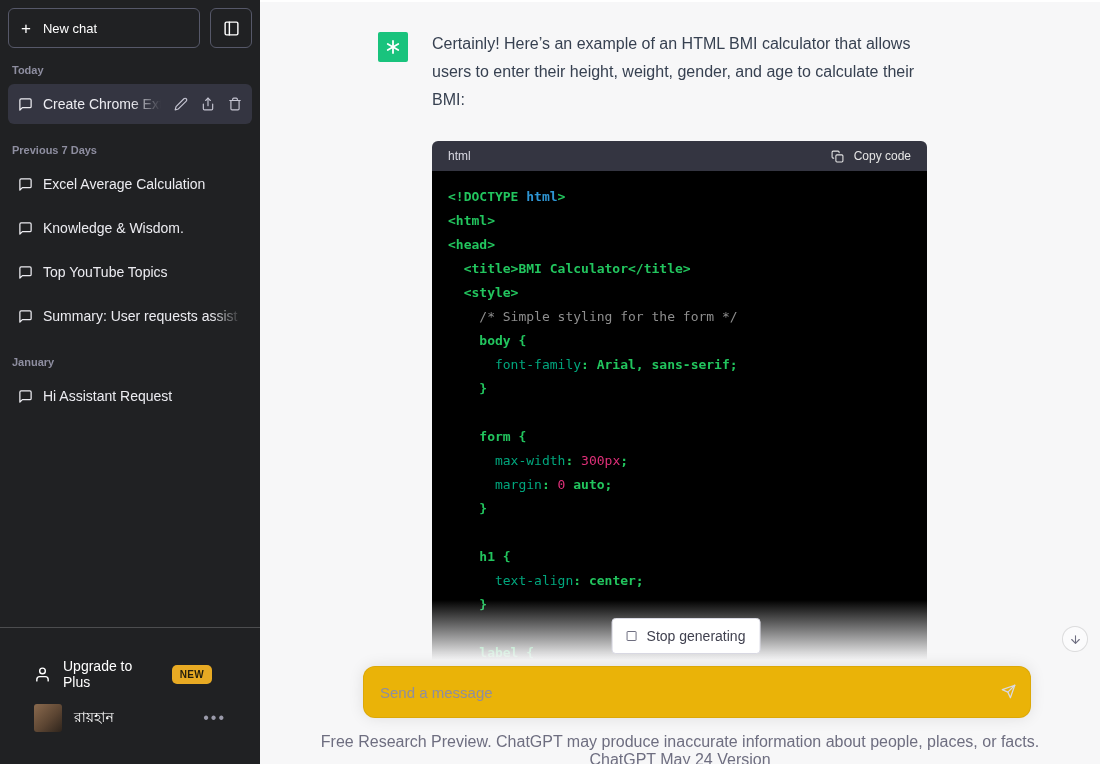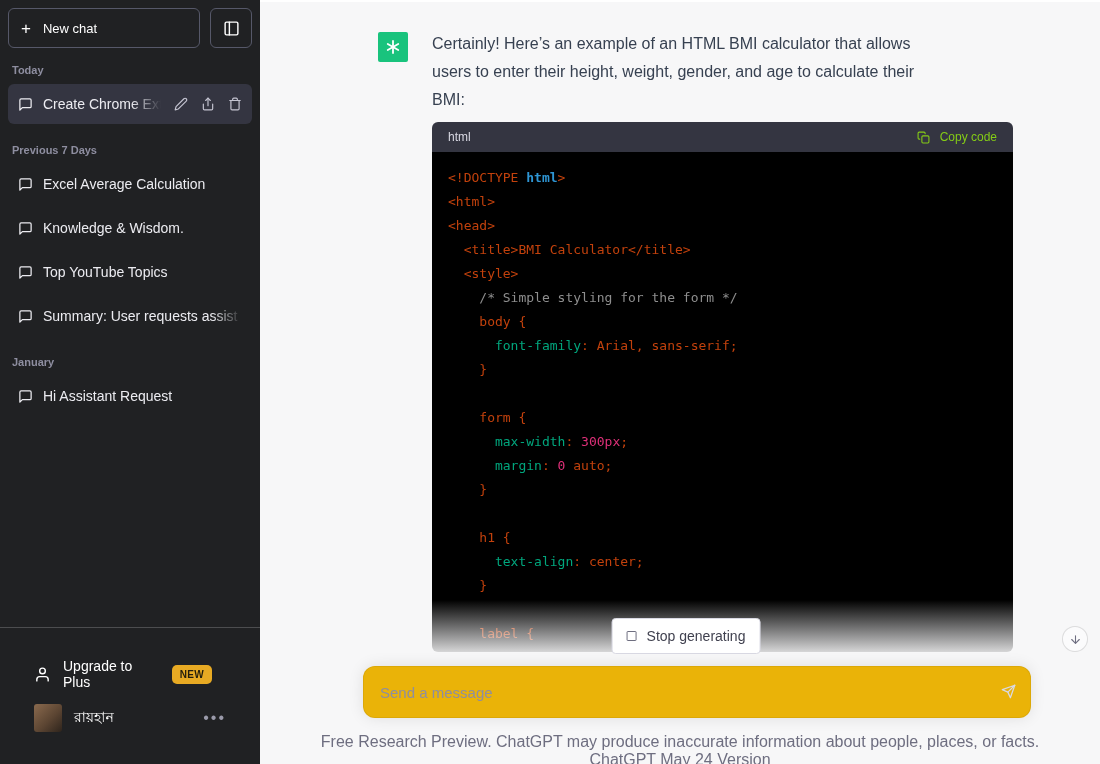--- a/index.html
+++ b/index.html
@@ -27,26 +27,26 @@
   .badge{margin-left:auto;margin-right:14px;background:var(--badge-yellow,#e8aa23);color:#231e0d;font-size:10px;font-weight:700;padding:4px 8px;border-radius:5px;letter-spacing:.3px}
   .avatar-img{width:28px;height:28px;border-radius:3px;background:linear-gradient(135deg,#8a6a4e 0%,#5d4633 55%,#2e241c 100%);flex-shrink:0}
   .dots{margin-left:auto;color:#9a9aaa;font-size:16px;letter-spacing:2px;line-height:1}
 
   
   .main{flex:1;position:relative;background:#f7f7f8;border-top:2px solid #fff;overflow:hidden}
   .message-row{display:flex;gap:24px;padding:28px 40px 0 118px}
   .openai-avatar{width:30px;height:30px;border-radius:2px;background:var(--accent-green,#19c37d);display:flex;align-items:center;justify-content:center;flex-shrink:0;margin-top:2px}
   .msg-col{width:498px}
   .msg-text{font-size:16px;line-height:28px;color:#374151}
-  .code-block{margin-top:8px;border-radius:6px;overflow:hidden;width:581px}
+  .code-block{margin-top:27px;border-radius:6px;overflow:hidden;width:495px}
   .code-header{background:var(--code-header-bg,#343541);height:30px;display:flex;align-items:center;justify-content:space-between;padding:0 16px;font-size:12px;color:#d9d9e3}
-  .copy-btn{display:flex;align-items:center;gap:10px;background:none;border:none;color:#84cc16;font-size:12px;font-family:inherit;cursor:pointer}
+  .copy-btn{display:flex;align-items:center;gap:10px;background:none;border:none;color:#e5e5e5;font-size:12px;font-family:inherit;cursor:pointer}
   .code-body{background:var(--code-bg,#000);padding:14px 16px;height:500px;overflow:hidden}
   .code-line{font-family:"DejaVu Sans Mono",monospace;font-size:13px;line-height:24px;white-space:pre}
-  .tk-p,.tk-tag,.tk-sel{color:#c2410c;font-weight:400}
+  .tk-p,.tk-tag,.tk-sel{color:#22c55e;font-weight:700}
   .tk-name{color:#2e95d3;font-weight:700}
   .tk-c{color:#8e8e8e}
   .tk-a{color:#00a67d}
   .tk-n{color:#df3079}
 
   .bottom-fade{position:absolute;left:0;right:0;top:598px;height:166px;background:linear-gradient(to bottom,rgba(247,247,248,0) 0,#f7f7f8 60px,#f7f7f8 100%);pointer-events:none;z-index:1}
 
   .stop-btn{position:absolute;z-index:3;top:616px;left:50%;transform:translateX(calc(-50% + 6px));display:flex;align-items:center;gap:10px;background:#fff;border:1px solid #d9d9e3;border-radius:4px;padding:9px 14px;font-size:14px;color:#40414f;font-family:inherit;cursor:pointer}
   .stop-ico{width:10px;height:10px;border:1.5px solid #6e6e80;border-radius:1px;display:inline-block}
   .scroll-down{position:absolute;z-index:3;left:802px;top:624px;width:26px;height:26px;border-radius:50%;background:#fbfbfc;border:1px solid rgba(0,0,0,.12);display:flex;align-items:center;justify-content:center;color:#6e6e80;cursor:pointer}

